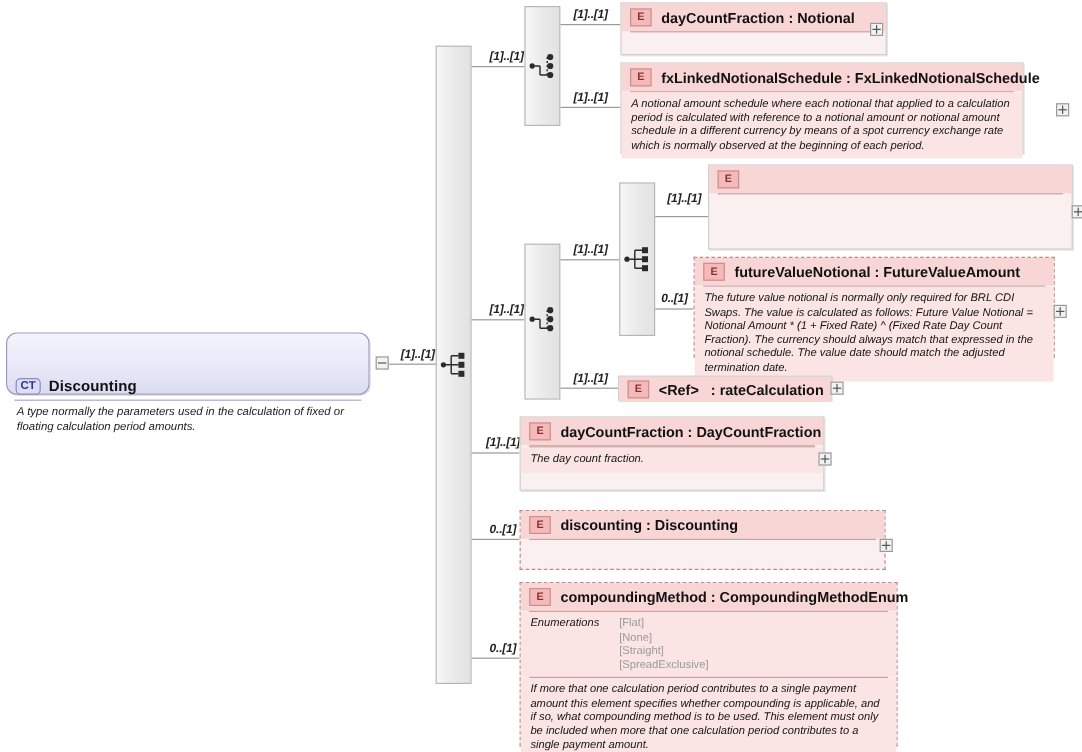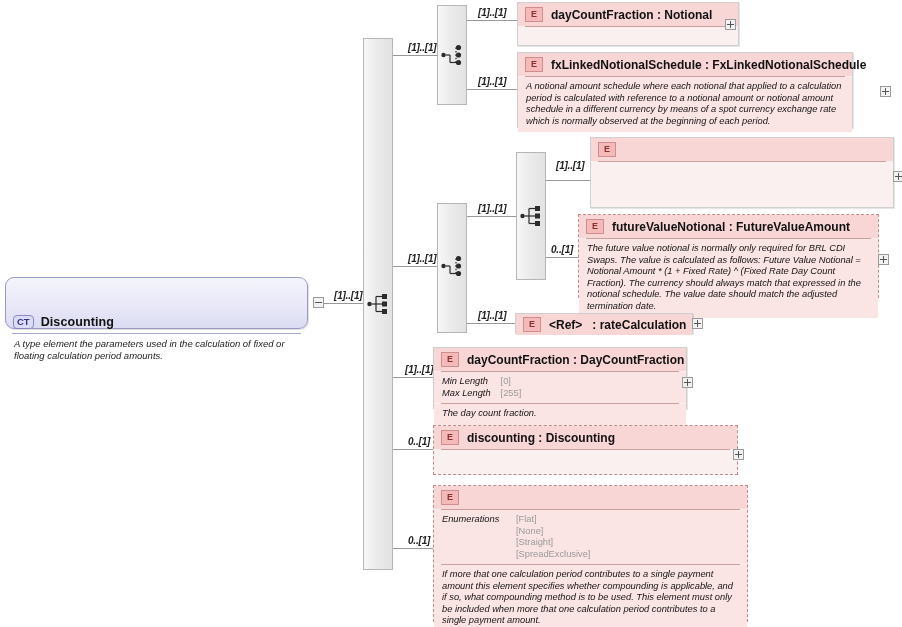--- a/index.html
+++ b/index.html
@@ -137,21 +137,21 @@
 <body>
 
 <div id="stage">
 
   <div class="ctbox" style="left:5px;top:277px;width:303px;height:52px;">
     <div class="ct-head">
       <span class="ct-badge">CT</span>
       <span class="ct-title">Discounting</span>
     </div>
     <div class="ct-sep"></div>
-    <div class="ct-doc">A type element the parameters used in the calculation of fixed or floating calculation period amounts.</div>
+    <div class="ct-doc">A type normally the parameters used in the calculation of fixed or floating calculation period amounts.</div>
   </div>
   <div class="expander" style="left:313px;top:297px;"></div>
 
   <div class="hline" style="left:324px;top:303px;width:55px;"></div>
   <div class="card" style="left:334px;top:290px;">[1]..[1]</div>
 
   <div class="groupbar" style="left:363px;top:38px;width:30px;height:532px;"></div>
   <div class="conn" style="left:367px;top:293px;">
     <svg width="26" height="22" viewBox="0 0 26 22">
       <circle cx="2.5" cy="11" r="2.2" fill="#2b2b2b"></circle>
@@ -290,49 +290,40 @@
     </div>
   </div>
   <div class="expander plus" style="left:692px;top:318px;"></div>
 
   <div class="ebox" style="left:433px;top:347px;width:254px;height:62px;">
     <div class="e-head">
       <span class="e-badge">E</span>
       <span class="e-title"><span>dayCountFraction</span><span> : </span><span>DayCountFraction</span></span>
     </div>
     <div class="e-sep"></div>
-    <div class="e-facets">
-      <div class="facet-names">
-        <div>Min Length</div>
-        <div>Max Length</div>
-      </div>
-      <div class="facet-vals">
-        <div>[0]</div>
-        <div>[255]</div>
-      </div>
-    </div>
     <div class="e-sep"></div>
     <div class="e-body">
       <div class="e-doc">The day count fraction.</div>
     </div>
   </div>
   <div class="expander plus" style="left:682px;top:377px;"></div>
 
   <div class="ebox optional" style="left:433px;top:425px;width:305px;height:50px;">
     <div class="e-head">
       <span class="e-badge">E</span>
       <span class="e-title"><span>discounting</span><span> : </span><span>Discounting</span></span>
     </div>
     <div class="e-sep"></div>
   </div>
   <div class="expander plus" style="left:733px;top:449px;"></div>
 
   <div class="ebox optional" style="left:433px;top:485px;width:315px;height:137px;">
     <div class="e-head">
       <span class="e-badge">E</span>
+      <span class="e-title"><span>compoundingMethod</span><span> : </span><span>CompoundingMethodEnum</span></span>
     </div>
     <div class="e-sep"></div>
     <div class="e-facets">
       <div class="facet-names" style="min-width:64px;">
         <div>Enumerations</div>
       </div>
       <div class="facet-vals">
         <div>[Flat]</div>
         <div>[None]</div>
         <div>[Straight]</div>

